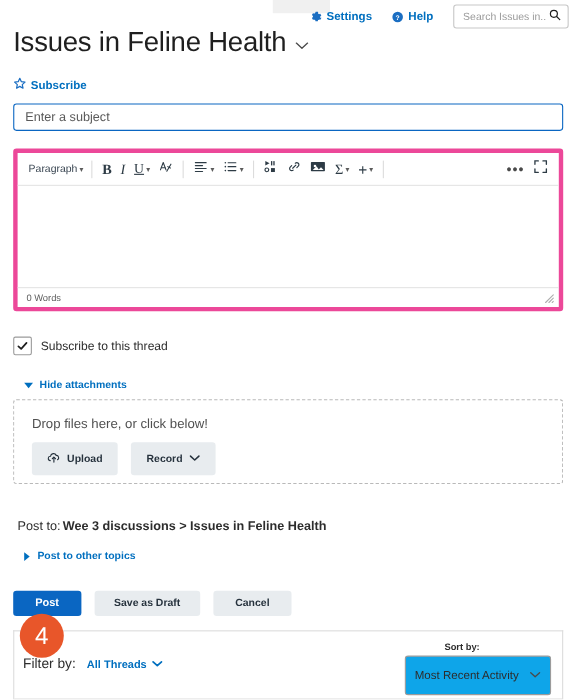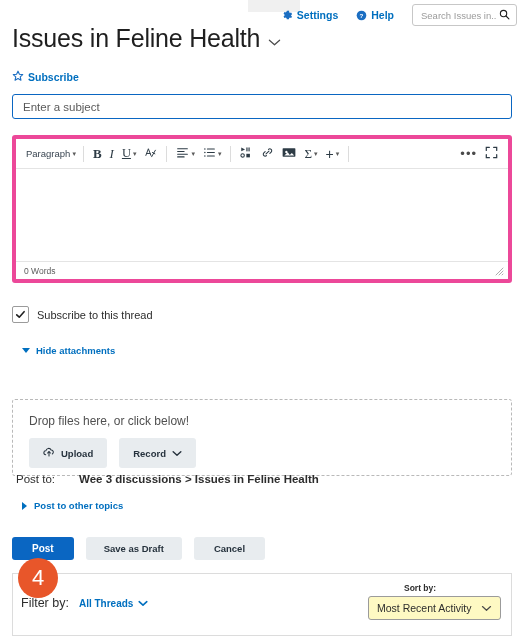--- a/index.html
+++ b/index.html
@@ -255,21 +255,20 @@
   .dropzone {
     position: absolute;
     top: 363px;
     left: 12px;
     width: 500px;
     height: 77px;
     border: 1px dashed #b9b9b9;
     border-radius: 3px;
     box-sizing: border-box;
     padding: 14px 16px;
-    margin-top: 36px;
   }
   .drop-text {
     font-size: 12px;
     color: #505050;
     margin-bottom: 10px;
   }
   .btn-row { display: flex; gap: 12px; }
   .gbtn {
     background: #e8ecef;
     border: none;
@@ -289,21 +288,21 @@
   }
 
   
   .post-to {
     position: absolute;
     top: 473px;
     left: 16px;
     font-size: 11.5px;
     color: #2d2d2d;
     display: flex;
-    gap: 24px;
+    gap: 2px;
     align-items: center;
   }
   .post-to .path { font-weight: bold; }
   .post-other {
     position: absolute;
     top: 500px;
     left: 22px;
     display: flex;
     align-items: center;
     gap: 7px;
@@ -392,31 +391,31 @@
     position: absolute;
     right: 10px;
     top: 9px;
     display: flex;
     flex-direction: column;
     gap: 3px;
   }
   .sort-label { font-size: 8.5px; font-weight: bold; color: #2d2d2d; margin-left: 36px; }
   .select-box {
     width: 133px;
-    height: 24px;
+    height: 36px;
     border: 1px solid #9b9b9b;
     border-radius: 3px;
     display: flex;
     align-items: center;
     justify-content: space-between;
     padding: 0 8px;
     box-sizing: border-box;
     font-size: 10.5px;
     color: #2d2d2d;
-    background: #fef9c3;
+    background: #0ea5e9;
     cursor: pointer;
   }
   .filter-divider {
     position: absolute;
     left: 0;
     bottom: 0;
     width: 100%;
     height: 1px;
     background: #dcdcdc;
   }

